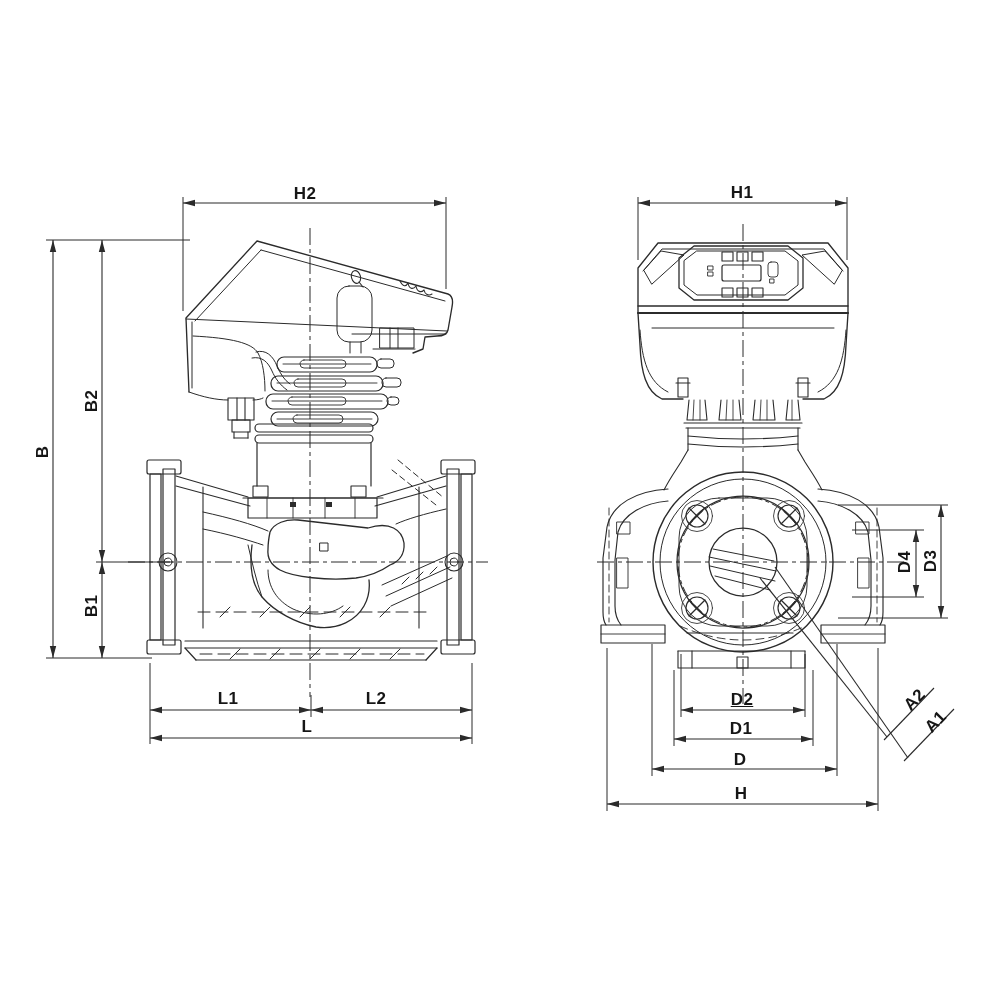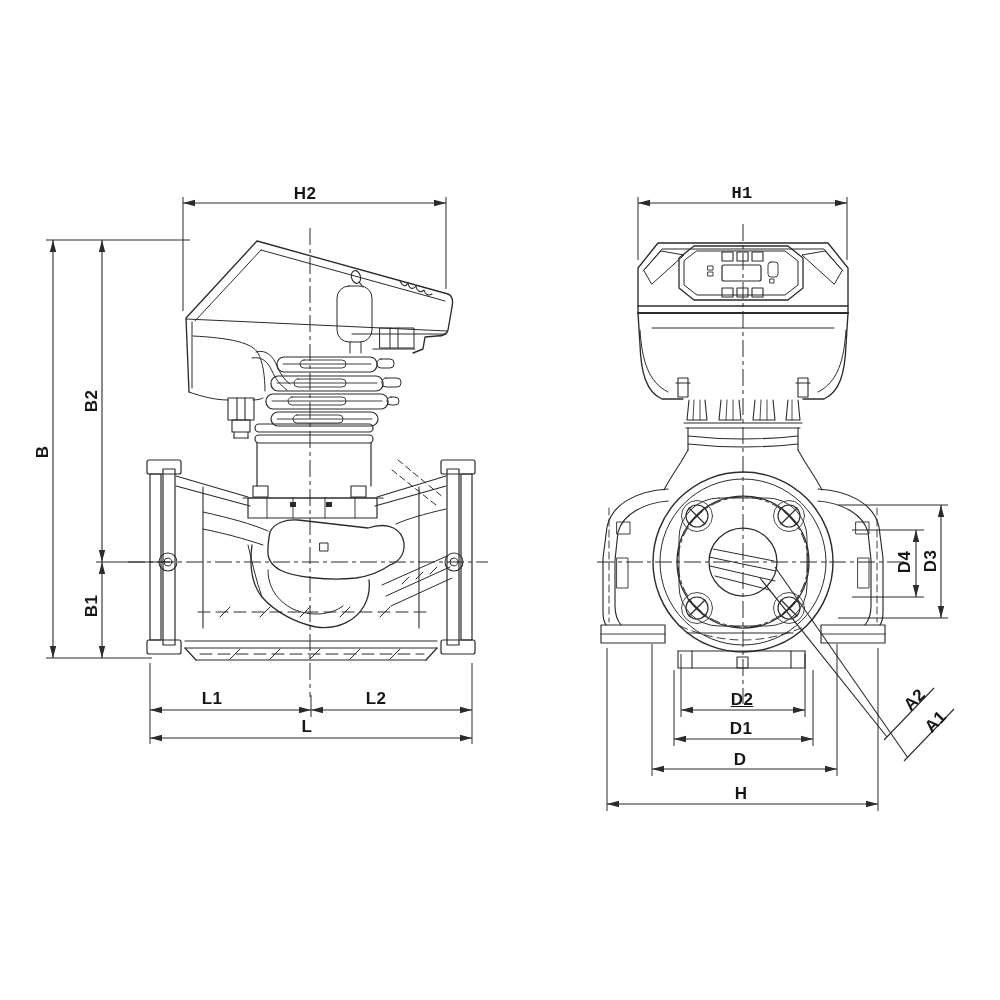--- a/index.html
+++ b/index.html
@@ -374,25 +374,25 @@
     <polygon points="607,804 619,800.8 619,807.2"></polygon>
         <polygon points="878,804 866,800.8 866,807.2"></polygon>
     <polygon points="916,530 912.8,542 919.2,542"></polygon>
         <polygon points="916,597 912.8,585 919.2,585"></polygon>
     <polygon points="941,505 937.8,517 944.2,517"></polygon>
         <polygon points="941,618 937.8,606 944.2,606"></polygon>
   </g>
 </svg>
 
 <div class="dim-label" style="left:305px;top:194px;">H2</div>
-<div class="dim-label" style="left:742px;top:193px;font-family:Liberation Mono, monospace;">H1</div>
+<div class="dim-label" style="left:742px;top:193px;">H1</div>
 <div class="dim-label rot90" style="left:43px;top:452px;">B</div>
 <div class="dim-label rot90" style="left:92px;top:401px;">B2</div>
 <div class="dim-label rot90" style="left:92px;top:606px;">B1</div>
-<div class="dim-label" style="left:212px;top:699px;">L1</div>
+<div class="dim-label" style="left:228px;top:699px;">L1</div>
 <div class="dim-label" style="left:376px;top:699px;">L2</div>
 <div class="dim-label" style="left:307px;top:727px;">L</div>
 <div class="dim-label" style="left:742px;top:700px;text-decoration:underline;">D2</div>
 <div class="dim-label" style="left:741px;top:729px;text-align:right;">D1</div>
 <div class="dim-label" style="left:740px;top:760px;">D</div>
 <div class="dim-label" style="left:741px;top:794px;">H</div>
 <div class="dim-label rot90" style="left:905px;top:562px;">D4</div>
 <div class="dim-label rot90" style="left:931px;top:561px;">D3</div>
 <div class="dim-label rot46" style="left:915px;top:700px;">A2</div>
 <div class="dim-label rot46" style="left:936px;top:722px;">A1</div>

